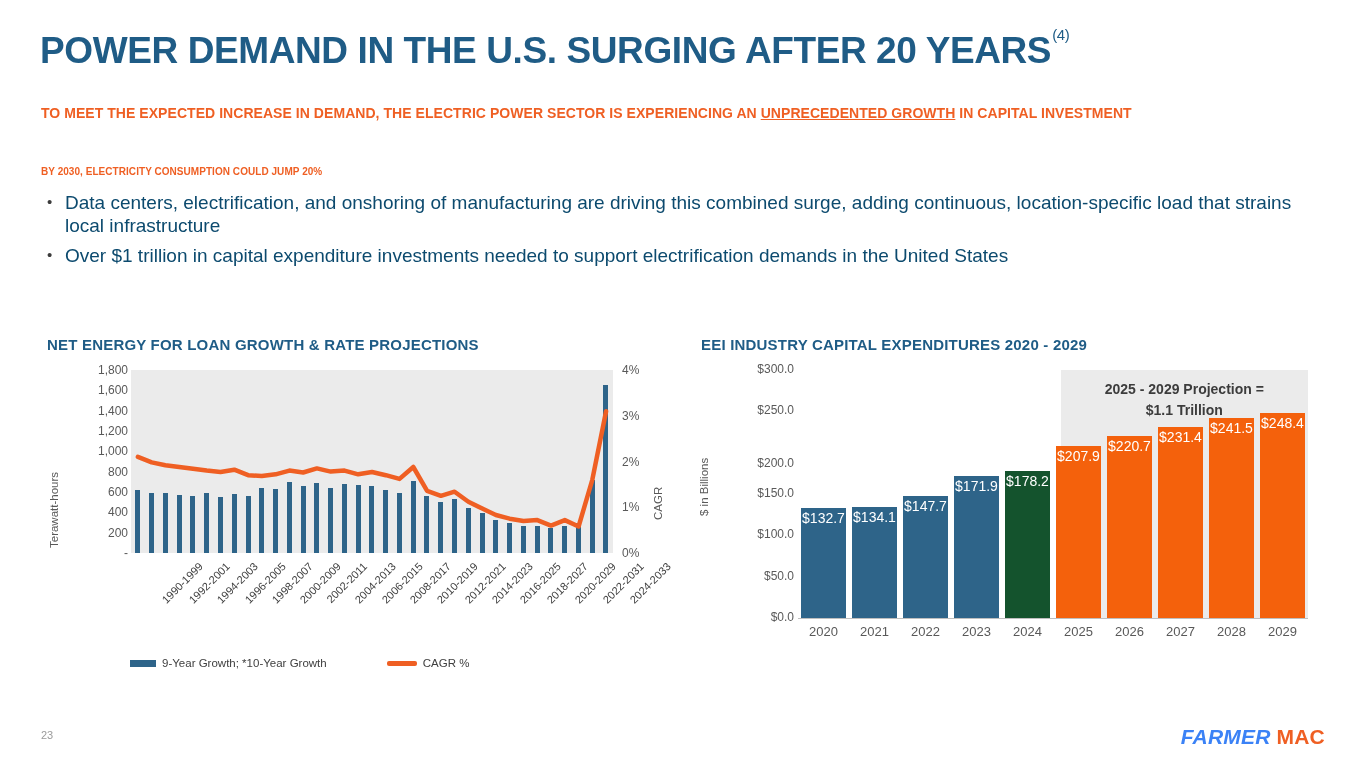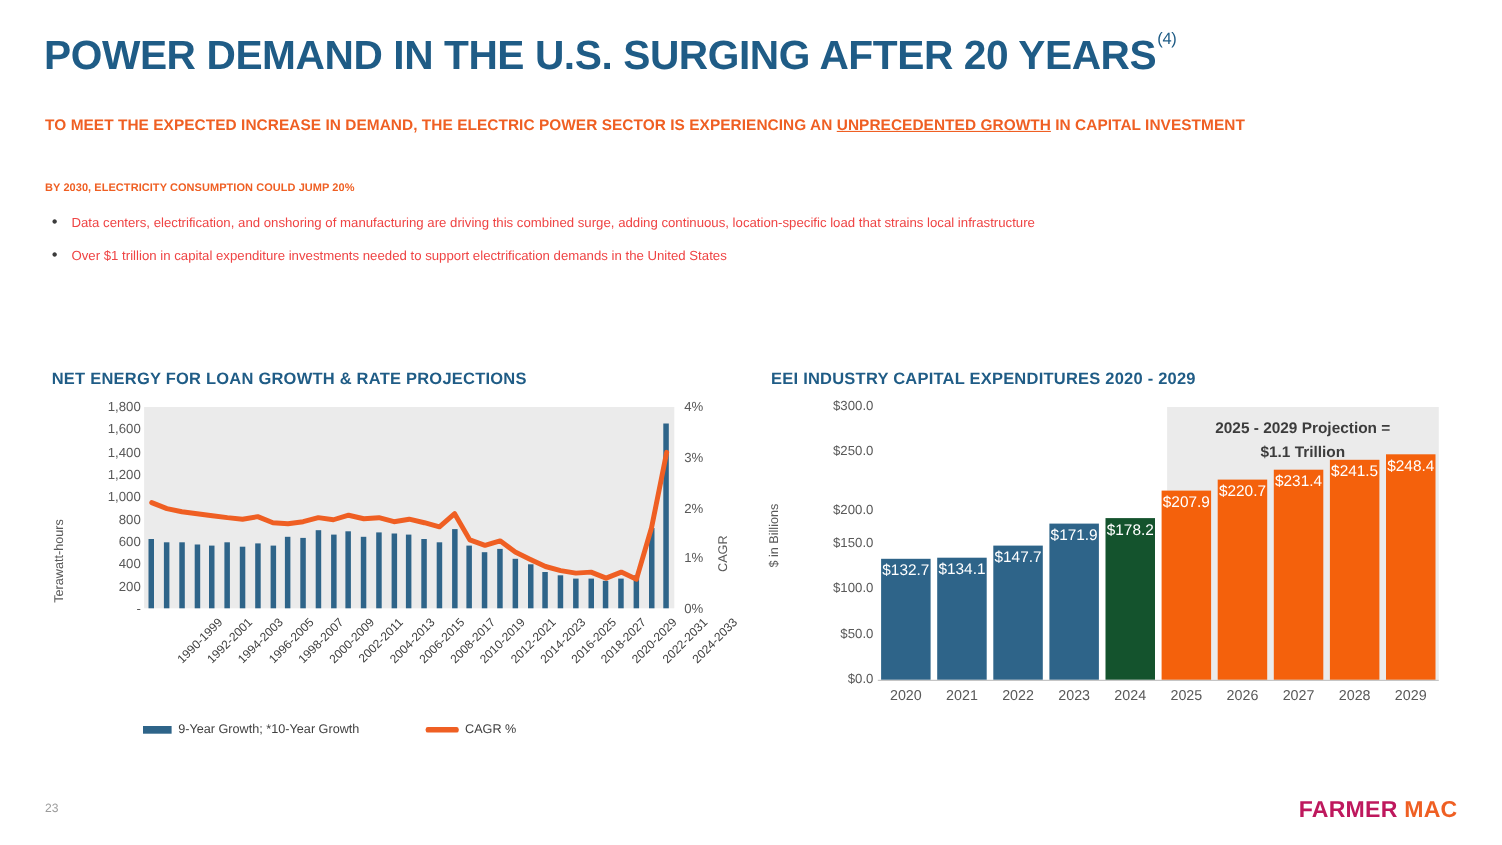--- a/index.html
+++ b/index.html
@@ -27,21 +27,21 @@
     letter-spacing: 0.05px;
   }
   .subhead u { text-decoration: underline; }
   .sub2 {
     position: absolute; left: 41px; top: 166px;
     font-size: 10px; font-weight: bold; color: #ef5f23; letter-spacing: 0.05px;
   }
   .bullets { position: absolute; left: 41px; top: 191px; width: 1262px; }
   .bullet {
     position: relative; padding-left: 24px;
-    font-size: 12px; color: #ef4444; line-height: 23px; margin-bottom: 7px;
+    font-size: 19px; color: #0c4a6e; line-height: 23px; margin-bottom: 7px;
   }
   .bullet:before {
     content: "\2022"; position: absolute; left: 6px; top: -1px;
     font-size: 15px; color: #3c3c3c;
   }
 
   
   .chart-title {
     position: absolute; font-size: 15px; font-weight: bold;
     color: #1f5c86; letter-spacing: 0.2px;
@@ -112,21 +112,21 @@
     position: absolute; top: 2px; left: 0; width: 100%;
     text-align: center; color: #fff; font-size: 14px; white-space: nowrap;
   }
   #rc-baseline { position: absolute; left: 104px; top: 256px; width: 510px; height: 1px; background: #bfbfbf; }
   #rc-xlabels { position: absolute; left: 104px; top: 262px; width: 510px; display: flex; }
   #rc-xlabels div { flex: 1 1 0; text-align: center; font-size: 13px; color: #595959; }
 
   
   #page-num { position: absolute; left: 41px; top: 729px; font-size: 11px; color: #9b9b9b; }
   #logo { position: absolute; right: 40px; top: 725px; font-size: 21px; font-weight: bold; letter-spacing: 0.2px; }
-  #logo .b { color: #be185d; }
+  #logo .b { color: #3b82f6; font-style: italic; }
   #logo .o { color: #ef5f23; }
 </style>
 </head>
 <body>
 
 <div class="slide">
 
   <div class="title">
     <span>POWER DEMAND IN THE U.S. SURGING AFTER 20 YEARS</span><span class="sup">(4)</span>
   </div>

